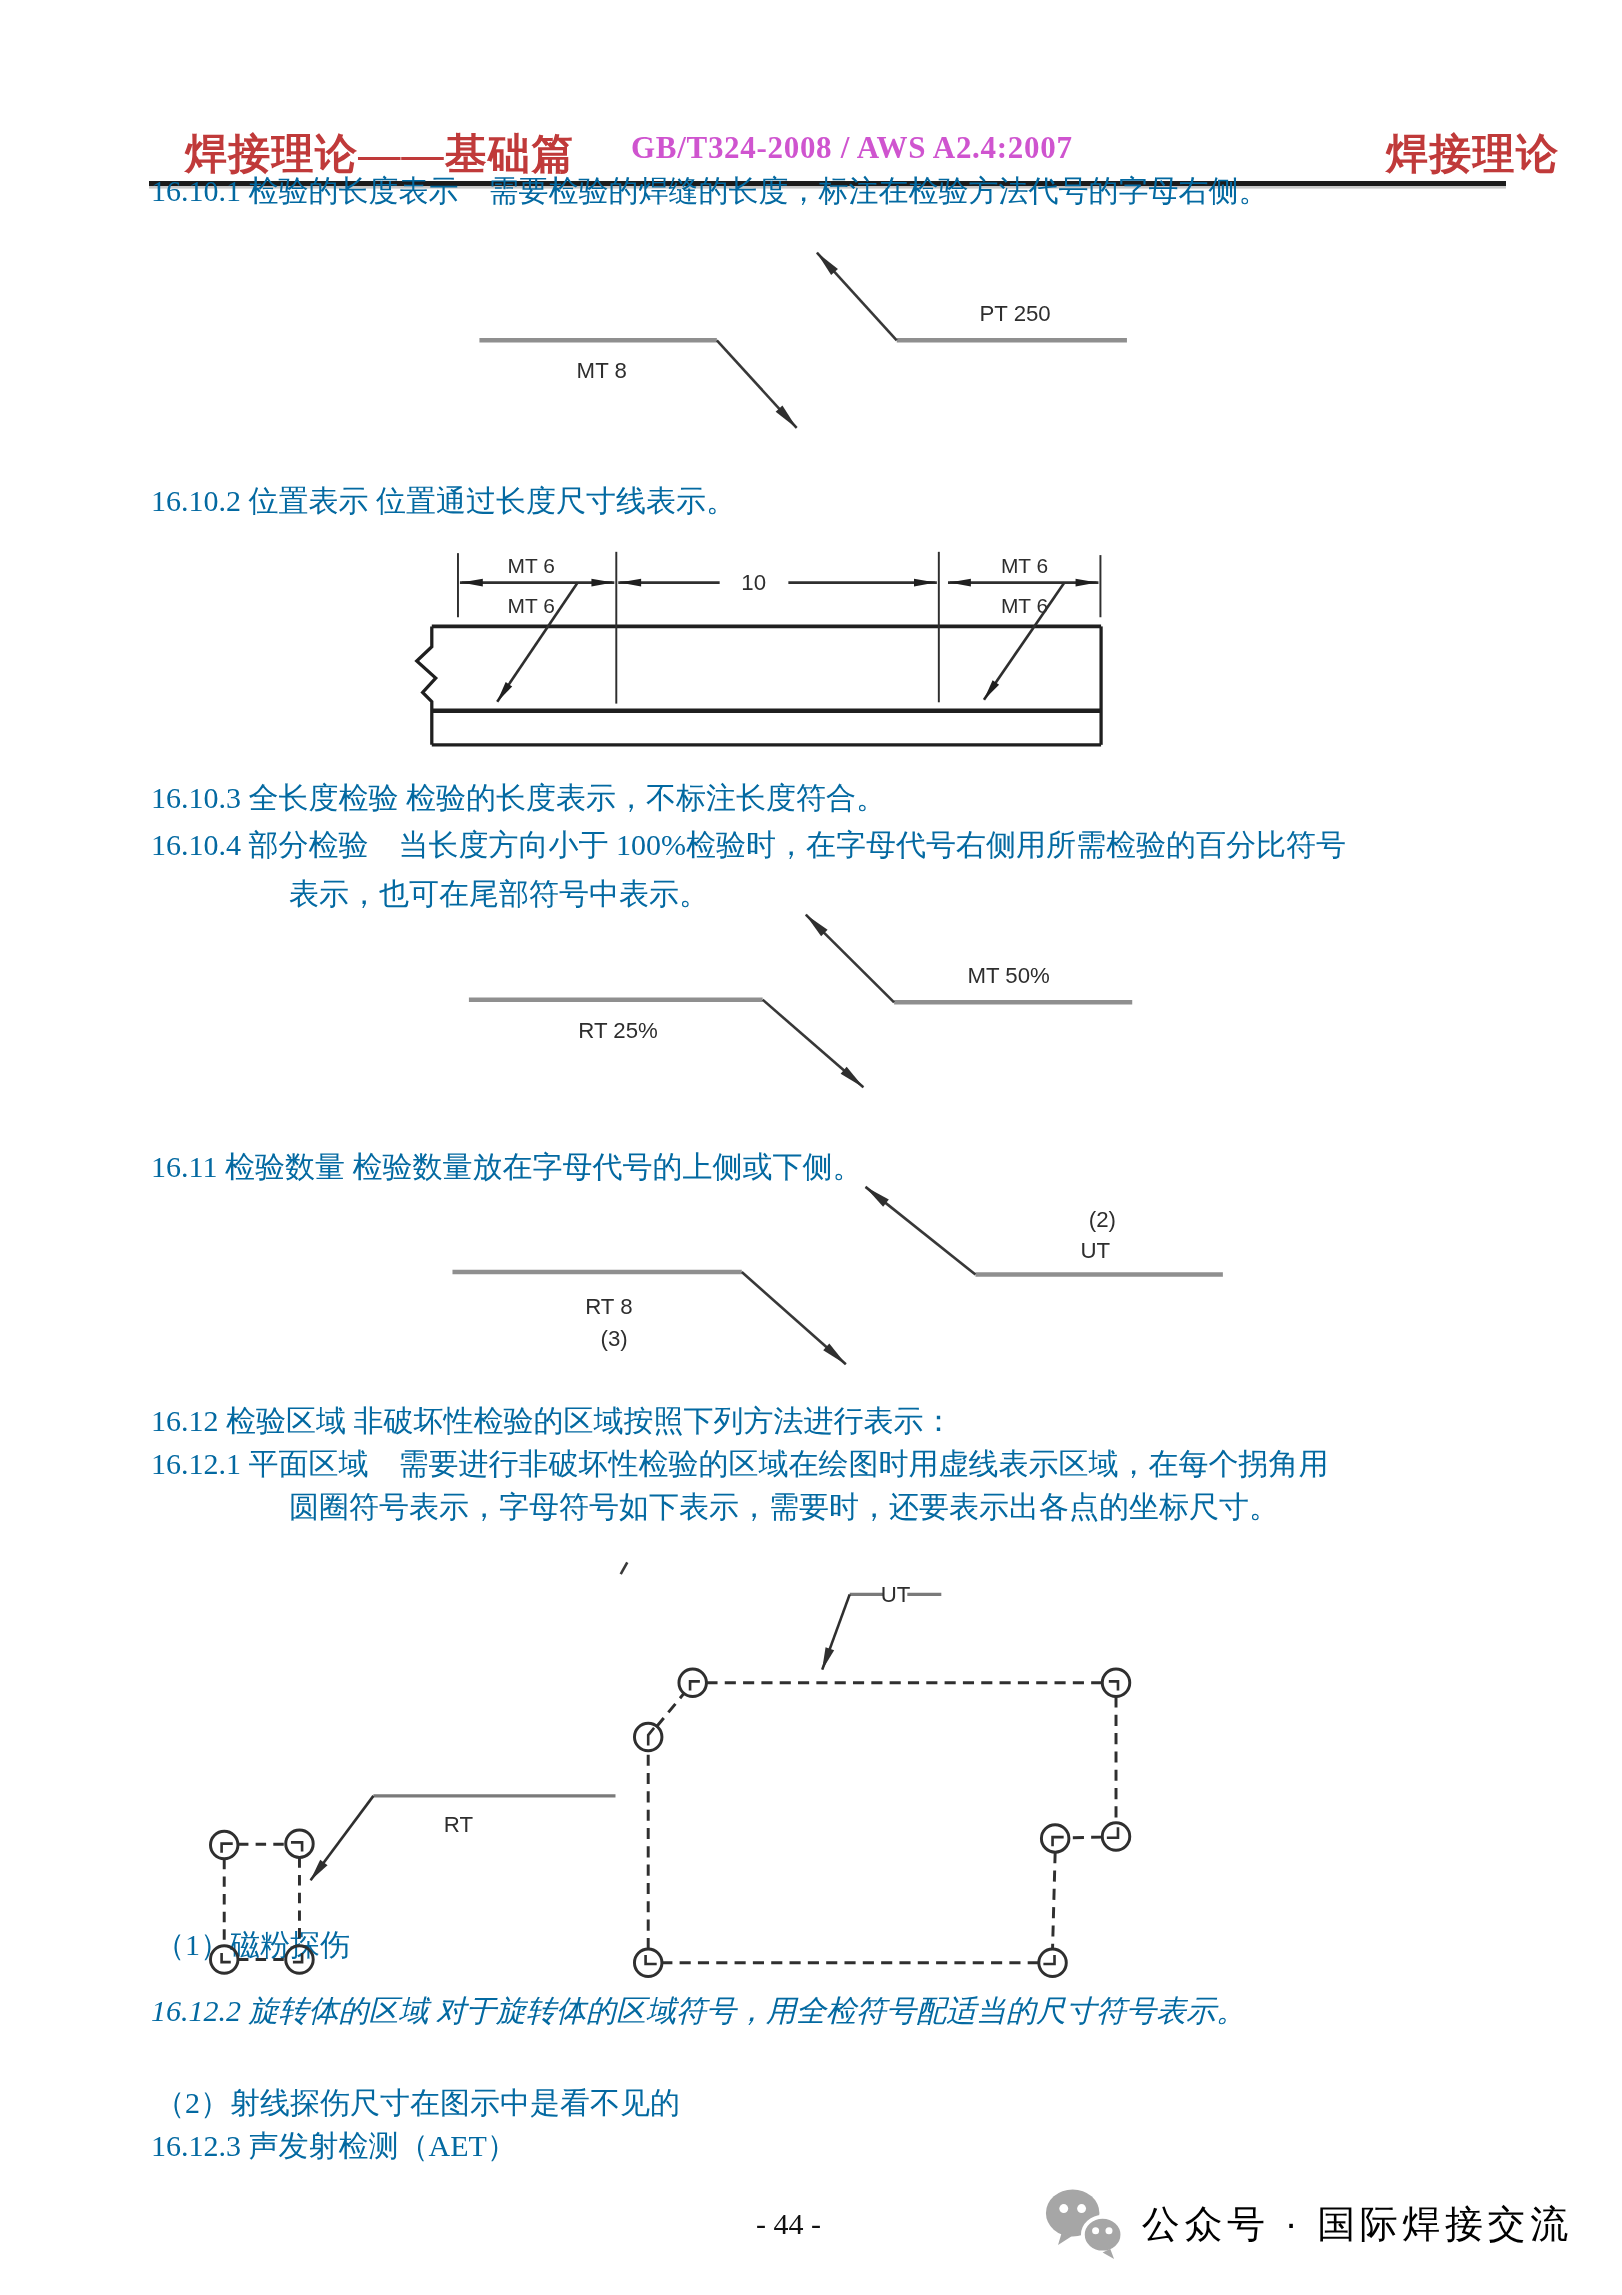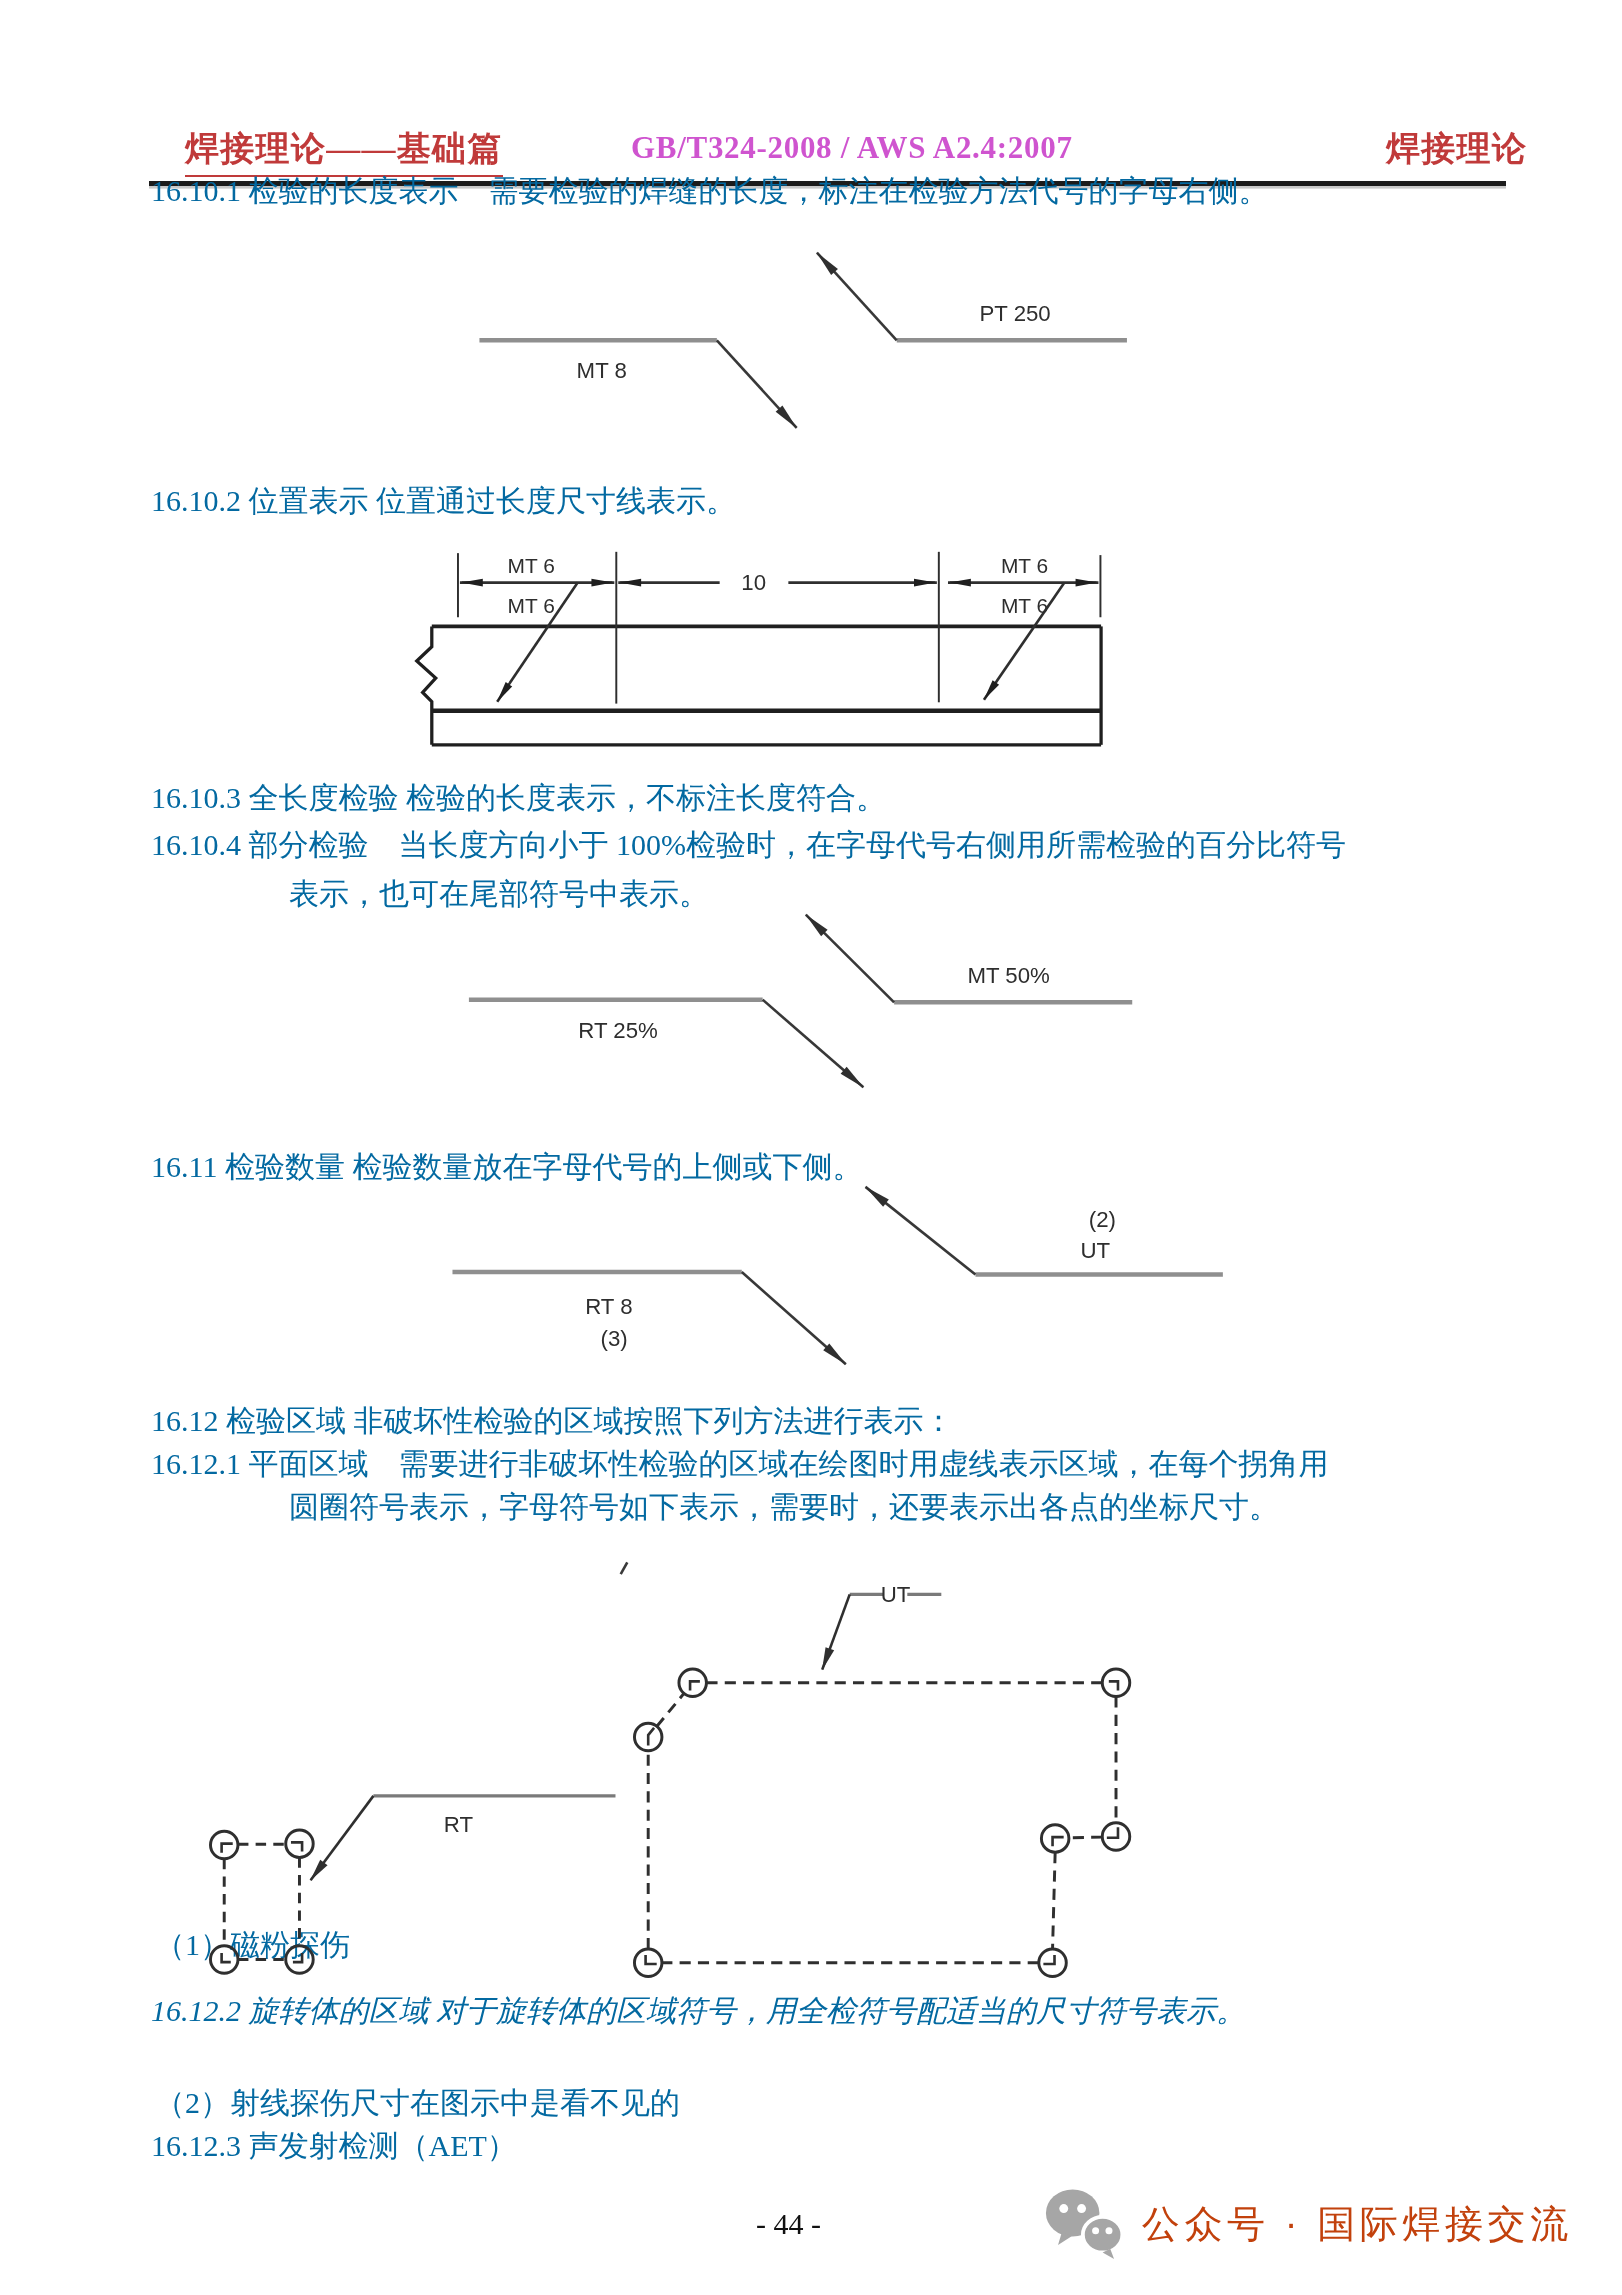--- a/index.html
+++ b/index.html
@@ -3,21 +3,21 @@
 <meta charset="utf-8">
 <style>
   html,body{margin:0;padding:0;}
   body{
     width:1622px;height:2295px;position:relative;background:#ffffff;
     font-family:"Liberation Serif","DejaVu Serif",serif;color:#141414;
     overflow:hidden;
   }
   .abs{position:absolute;}
   .hdr-title{
-    font-size:34px;font-weight:bold;color:#c03a3a;
+    font-size:42px;font-weight:bold;color:#c03a3a;
     border-bottom:2px solid #c03a3a;padding-bottom:3.3px;letter-spacing:1.3px;
   }
   .hdr-title.noline{border-bottom:none;}
   .hdr-std{
     font-size:31px;font-weight:bold;color:#cf54cf;letter-spacing:0.7px;
     font-family:"Liberation Serif","DejaVu Serif",serif;
     margin-left:22px;
   }
   .rule{
     position:absolute;left:149px;top:181px;width:1357px;height:4.6px;
@@ -33,21 +33,21 @@
   }
   .pagenum{
     position:absolute;left:756px;top:2207px;width:144px;text-align:left;
     font-size:30px;color:#111;
   }
   .watermark{
     position:absolute;left:1044px;top:2186px;display:flex;align-items:center;
   }
   .watermark .wm-text{
     font-family:"Liberation Sans","DejaVu Sans",sans-serif;
-    font-size:38px;color:#c2410c;letter-spacing:4.6px;margin-left:11.8px;
+    font-size:38px;color:#000000;letter-spacing:4.6px;margin-left:11.8px;
     white-space:nowrap;
   }
 </style>
 </head>
 <body>
 
 <div class="abs hdr-title" style="left:185px;top:126px;">焊接理论——基础篇</div>
 
 <div class="abs hdr-std" style="left:609px;top:130px;">GB/T324-2008 / AWS A2.4:2007</div>
 

